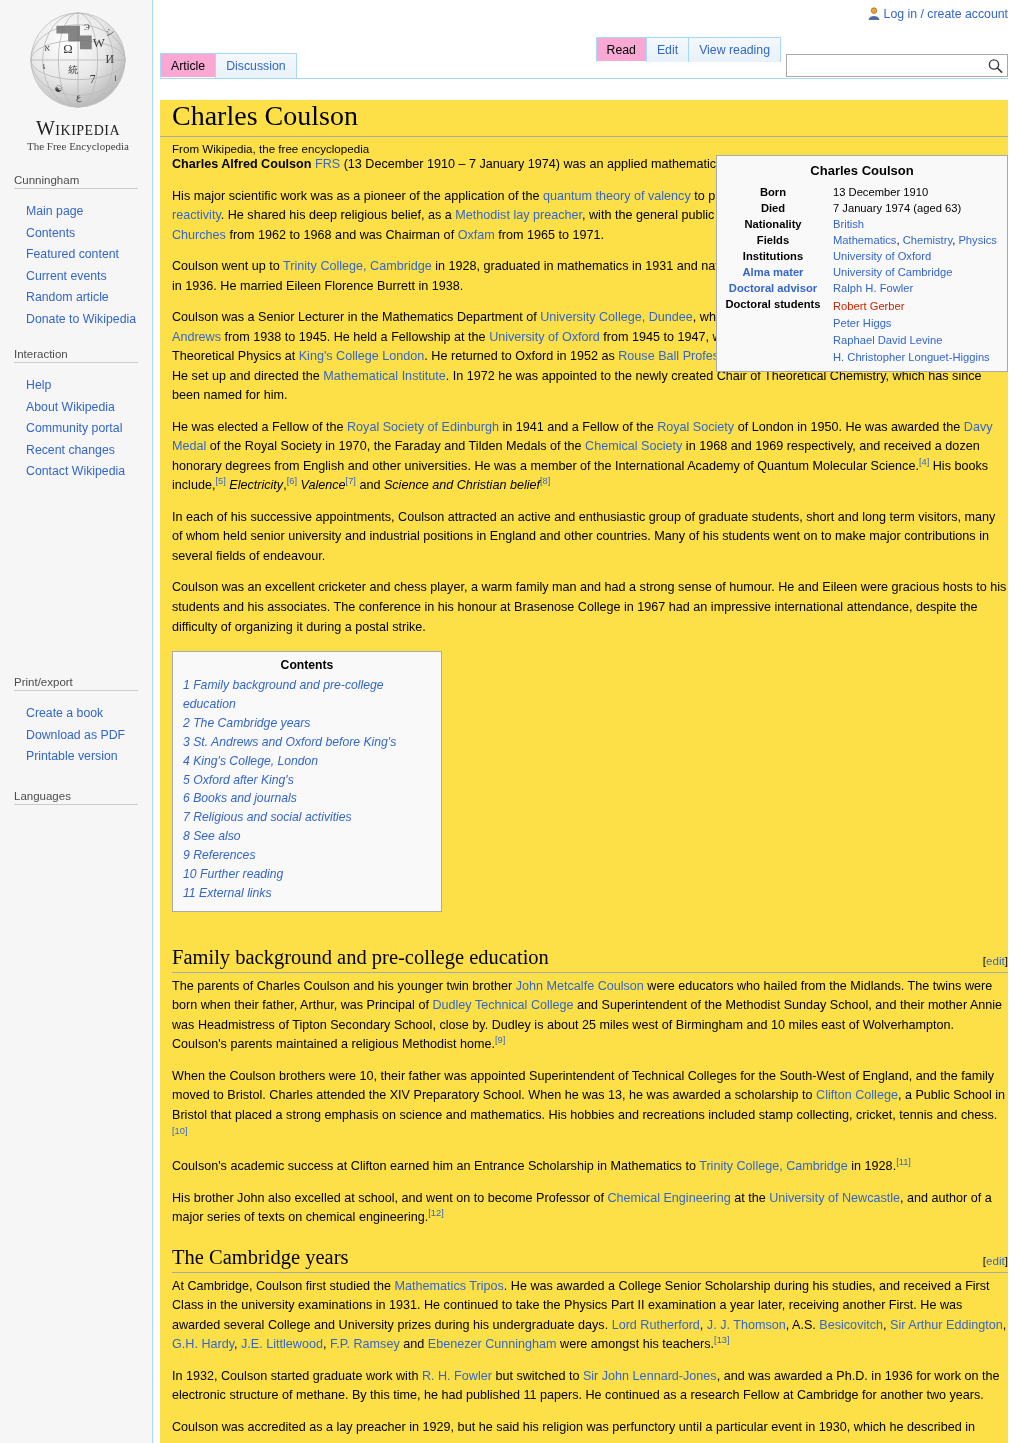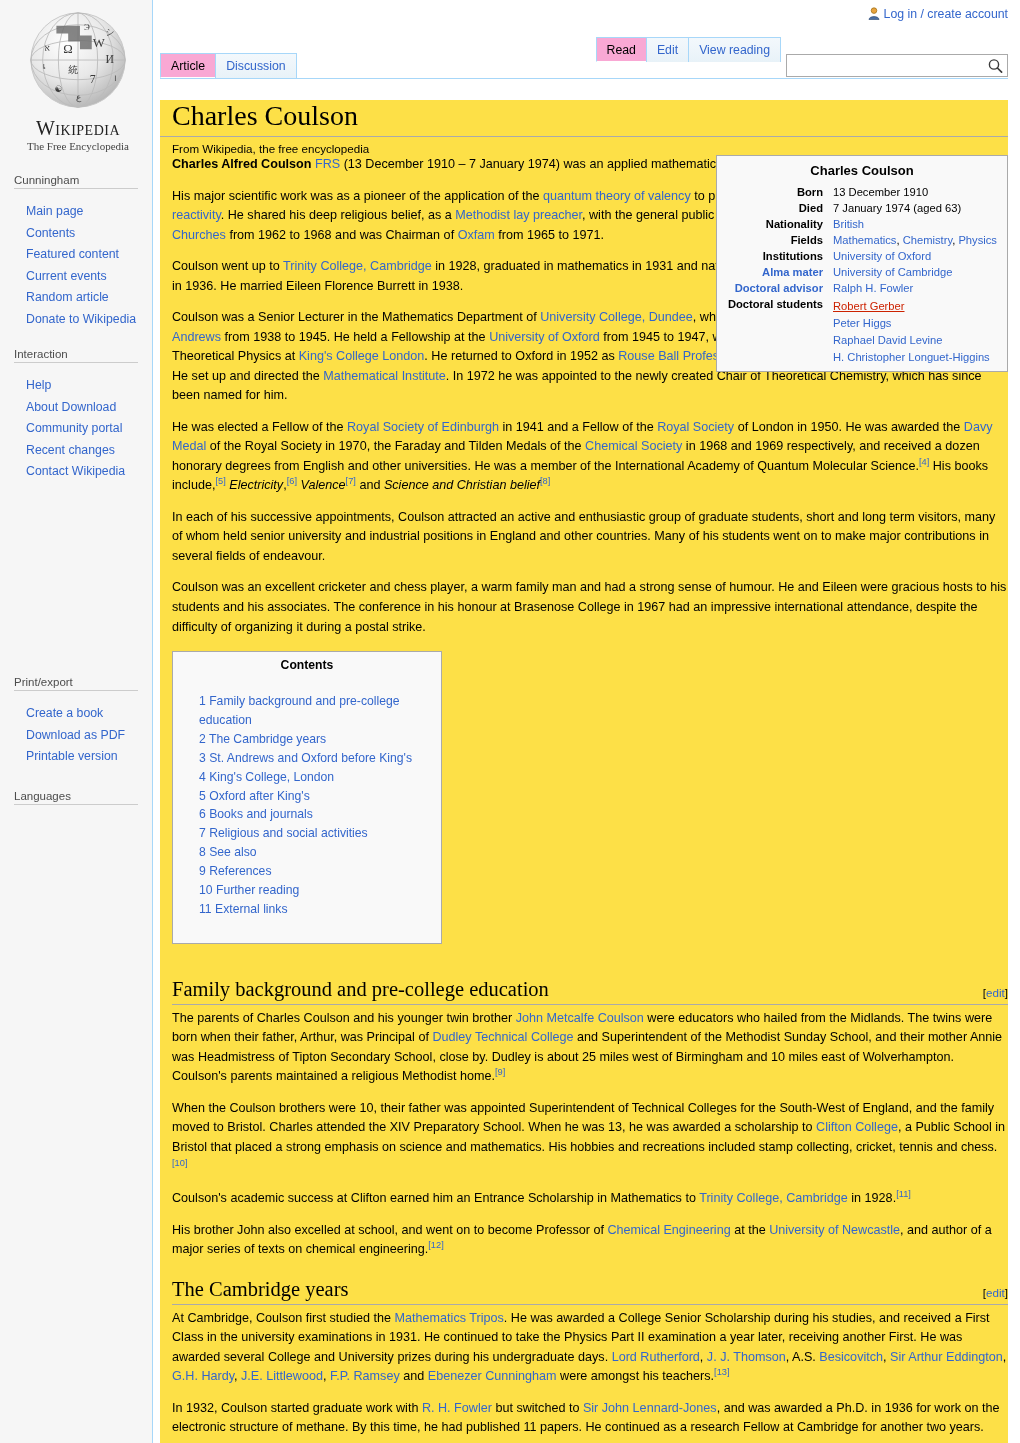--- a/index.html
+++ b/index.html
@@ -6,21 +6,21 @@
   html, body {
     margin: 0; padding: 0;
     width: 1020px; height: 1443px;
     background: #ffffff;
     font-family: "Liberation Sans", sans-serif;
     font-size: 12.6px;
     color: #000000;
     overflow: hidden;
   }
   .blue { color: #3366cc; cursor: pointer; }
-  .red  { color: #cc2200; cursor: pointer; text-decoration: underline; }
+  .red  { color: #cc2200; cursor: pointer; }
 
   
   #page { position: relative; width: 1020px; height: 1443px; }
 
   
   #left {
     position: absolute; left: 0; top: 0;
     width: 153px; height: 1443px;
     background: #f6f6f6;
     border-right: 1px solid #a7d7f9;
@@ -140,34 +140,34 @@
     border: 1px solid #aaaaaa; background: #f9f9f9;
     font-size: 11.2px; padding: 4px;
     float: right;
   }
   #infobox .ib-title {
     text-align: center; font-weight: bold; font-size: 13px;
     padding: 3px 0 6px 0;
   }
   #infobox table { border-collapse: collapse; width: 100%; }
   #infobox th {
-    text-align: right; vertical-align: top; font-weight: bold;
+    text-align: center; vertical-align: top; font-weight: bold;
     width: 108px; padding: 2px 6px 2px 2px; white-space: nowrap;
   }
   #infobox td { vertical-align: top; padding: 2px 2px 2px 4px; }
   #infobox .stu { display: block; line-height: 1.5; }
 
   
   #toc {
     width: 270px; border: 1px solid #aaaaaa; background: #f9f9f9;
     padding: 6px 10px 8px 10px; font-size: 12.2px; margin: 2px 0 16px 0;
     display: inline-block;
   }
   #toc .toctitle { text-align: center; font-weight: bold; padding-bottom: 4px; }
-  #toc ul { list-style: none; margin: 16px; padding: 0; }
+  #toc ul { list-style: none; margin: 0; padding: 0; font-style: italic; }
   #toc li { line-height: 1.55; }
   #toc li span.num { color: #3366cc; }
   #toc li span.txt { color: #3366cc; cursor: pointer; }
   .clearfix::after { content: ""; display: block; clear: both; }
 </style>
 </head>
 <body>
 
 <div id="page">
 
@@ -222,21 +222,21 @@
         <li><span>Current events</span></li>
         <li><span>Random article</span></li>
         <li><span>Donate to Wikipedia</span></li>
       </ul>
     </div>
 
     <div class="portlet" style="top:348px">
       <h3>Interaction</h3>
       <ul>
         <li><span>Help</span></li>
-        <li><span>About Download</span></li>
+        <li><span>About Wikipedia</span></li>
         <li><span>Community portal</span></li>
         <li><span>Recent changes</span></li>
         <li><span>Contact Wikipedia</span></li>
       </ul>
     </div>
 
 
     <div class="portlet" style="top:676px">
       <h3>Print/export</h3>
       <ul>

